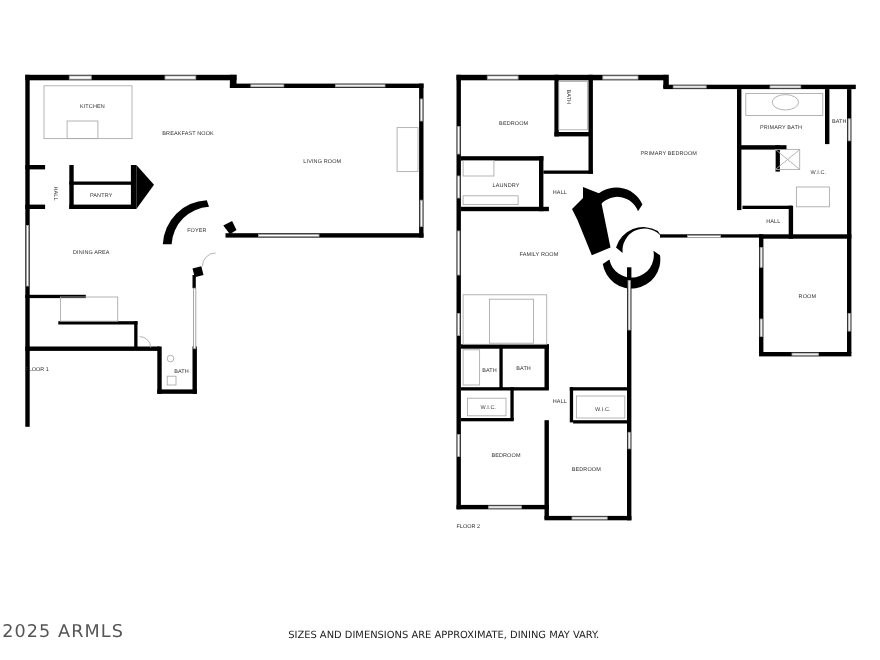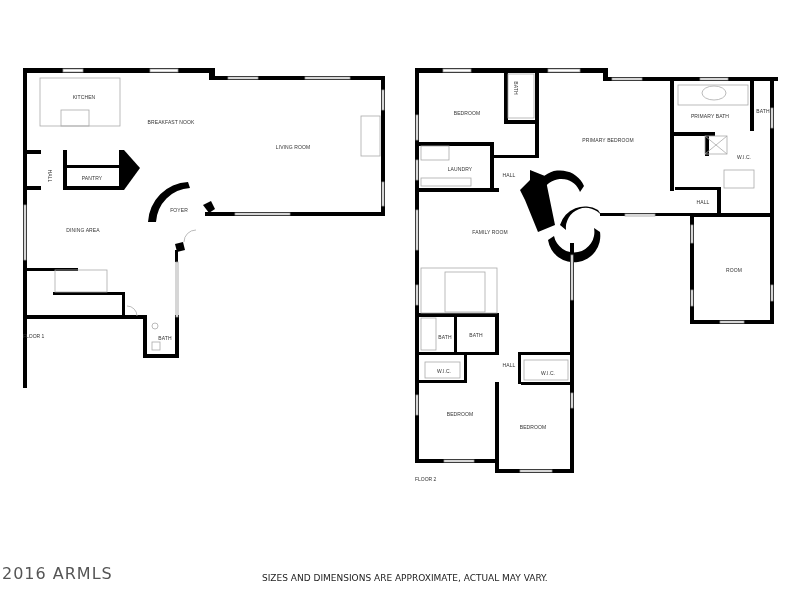--- a/index.html
+++ b/index.html
@@ -192,14 +192,14 @@
 <div class="lbl" style="left:490px;top:232px">FAMILY ROOM</div>
 <div class="lbl" style="left:445px;top:337px">BATH</div>
 <div class="lbl" style="left:476px;top:335px">BATH</div>
 <div class="lbl" style="left:444px;top:371px">W.I.C.</div>
 <div class="lbl" style="left:509px;top:365px">HALL</div>
 <div class="lbl" style="left:548px;top:373px">W.I.C.</div>
 <div class="lbl" style="left:460px;top:414px">BEDROOM</div>
 <div class="lbl" style="left:533px;top:427px">BEDROOM</div>
 <div class="floor" style="left:415px;top:476px">FLOOR 2</div>
 
-<div class="wm">2016 ARMLS</div>
-<div class="disc">SIZES AND DIMENSIONS ARE APPROXIMATE, ACTUAL MAY VARY.</div>
+<div class="wm">2025 ARMLS</div>
+<div class="disc">SIZES AND DIMENSIONS ARE APPROXIMATE, DINING MAY VARY.</div>
 
 </body></html>

